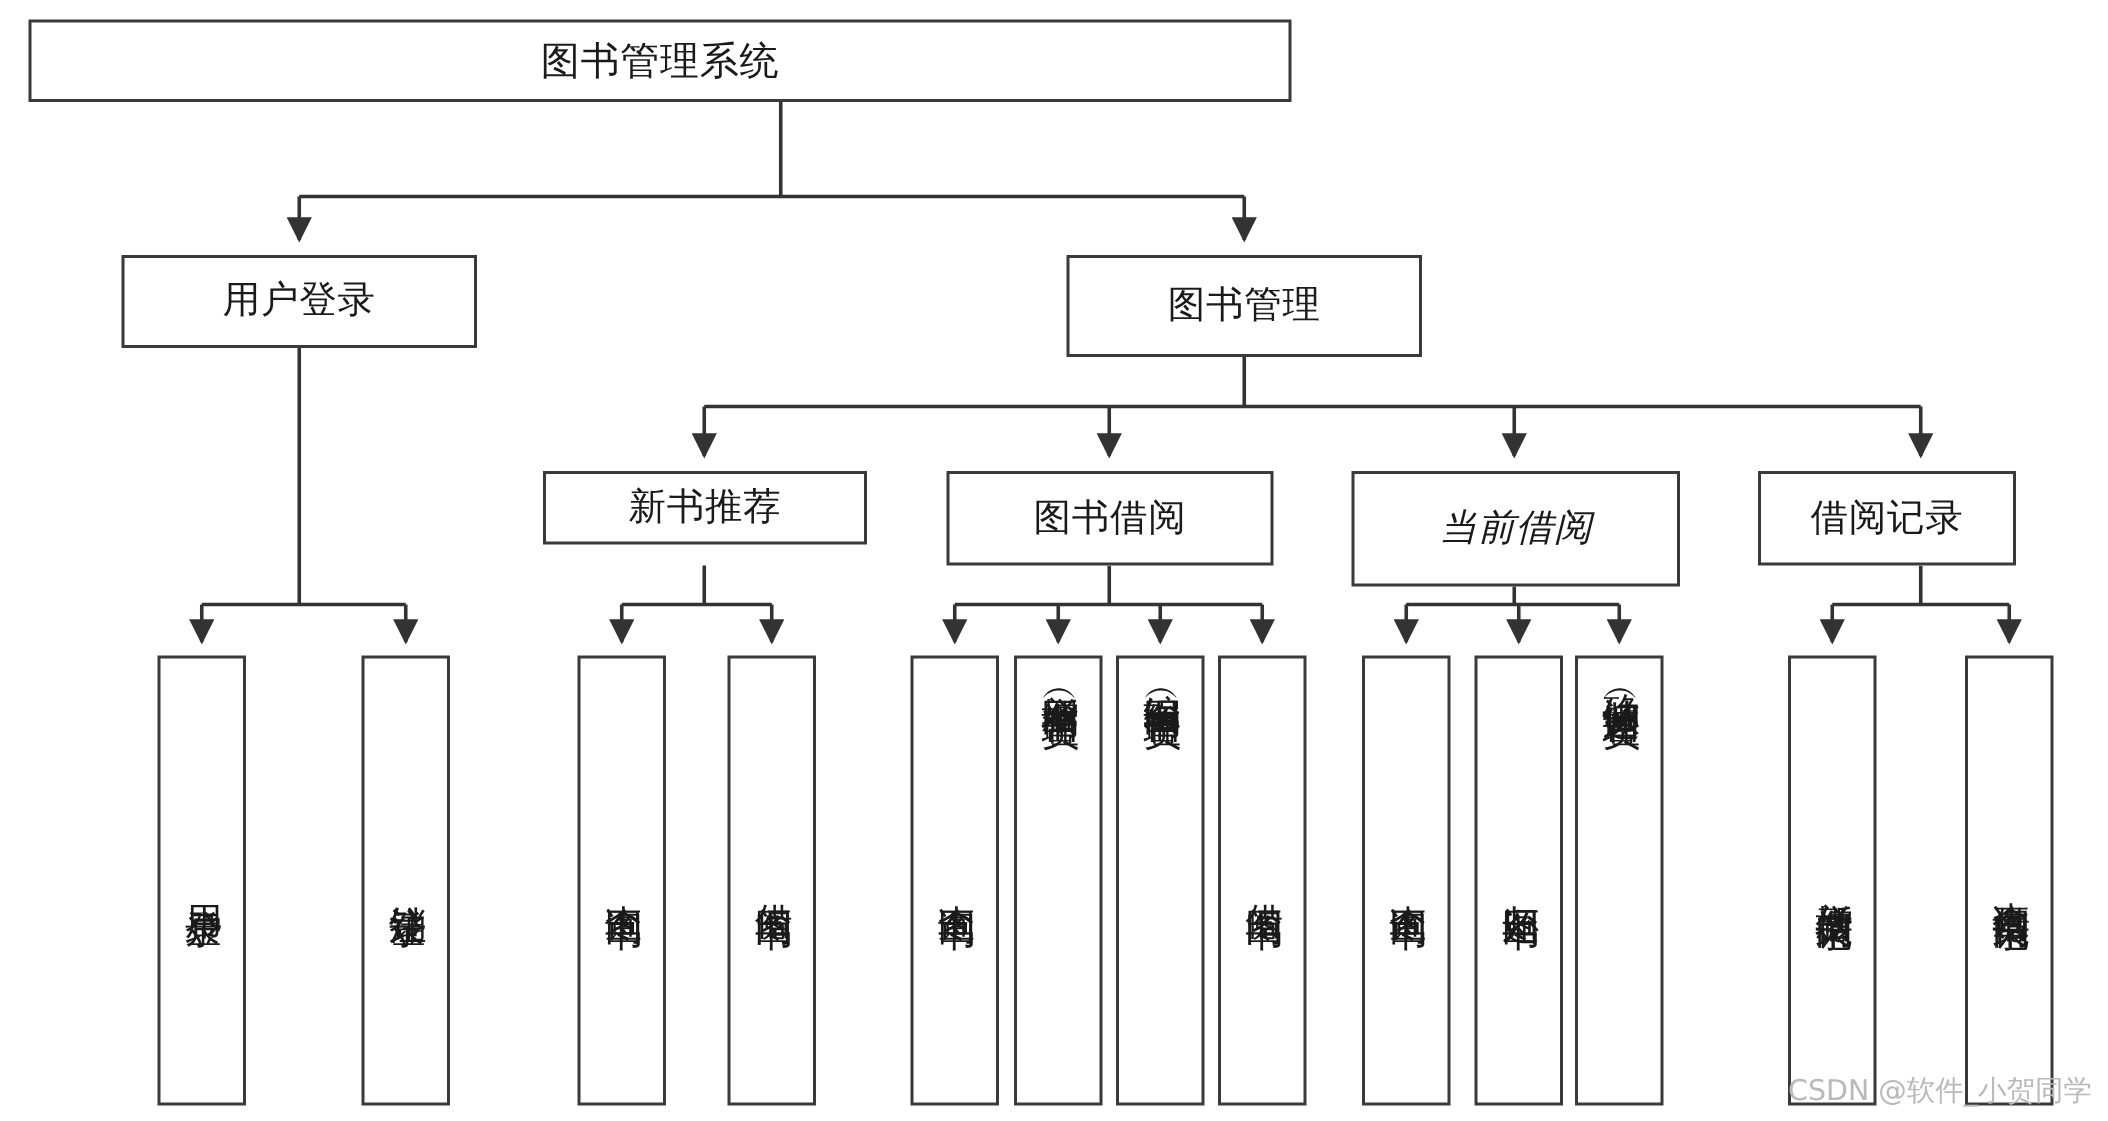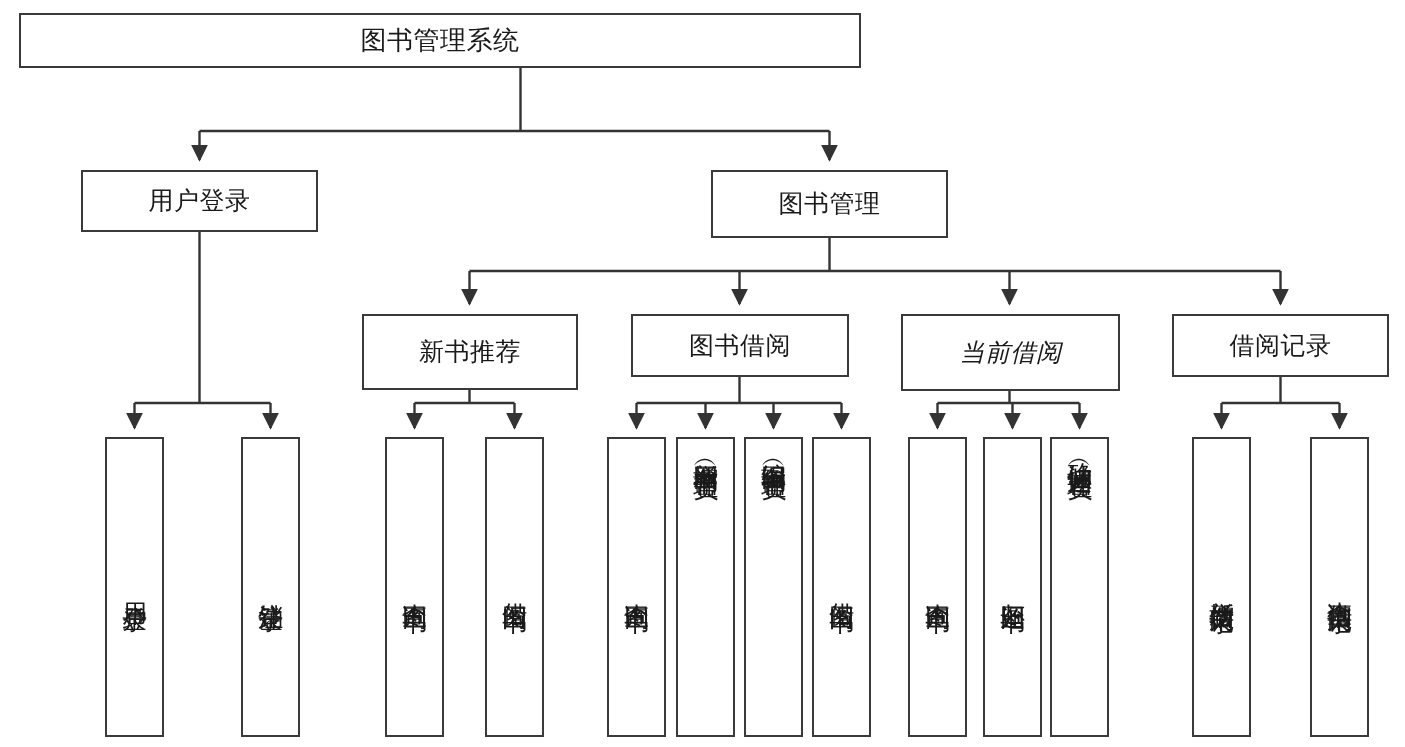--- a/index.html
+++ b/index.html
@@ -136,33 +136,33 @@
   </div>
 
   <div class="node horiz" style="left:81px; top:170px; width:237px; height:62px;">
     <span class="label">用户登录</span>
   </div>
 
   <div class="node horiz" style="left:711px; top:170px; width:237px; height:68px;">
     <span class="label">图书管理</span>
   </div>
 
-  <div class="node horiz" style="left:362px; top:314px; width:216px; height:76px;">
+  <div class="node horiz" style="left:362px; top:314px; width:216px; height:49px;">
     <span class="label">新书推荐</span>
   </div>
 
   <div class="node horiz" style="left:631px; top:314px; width:218px; height:63px;">
     <span class="label">图书借阅</span>
   </div>
 
   <div class="node horiz" style="left:901px; top:314px; width:219px; height:77px;font-style:italic;">
     <span class="label">当前借阅</span>
   </div>
 
-  <div class="node horiz" style="left:1172px; top:314px; width:217px; height:63px;">
+  <div class="node horiz" style="left:1172px; top:314px; width:172px; height:63px;">
     <span class="label">借阅记录</span>
   </div>
 
   <div class="node vert mid-aligned" style="left:105px; top:437px; width:59px; height:300px;">
     <span class="label">用户登录</span>
   </div>
 
   <div class="node vert mid-aligned" style="left:241px; top:437px; width:59px; height:300px;">
     <span class="label">注销登录</span>
   </div>
@@ -204,14 +204,15 @@
   </div>
 
   <div class="node vert mid-aligned" style="left:1192px; top:437px; width:59px; height:300px;">
     <span class="label">新增借阅记录</span>
   </div>
 
   <div class="node vert mid-aligned" style="left:1310px; top:437px; width:59px; height:300px;">
     <span class="label">查询借阅记录</span>
   </div>
 
+  <div class="watermark" style="left:1192px; top:714px;">CSDN @软件_小贺同学</div>
 
 </div>
 
 </body></html>

